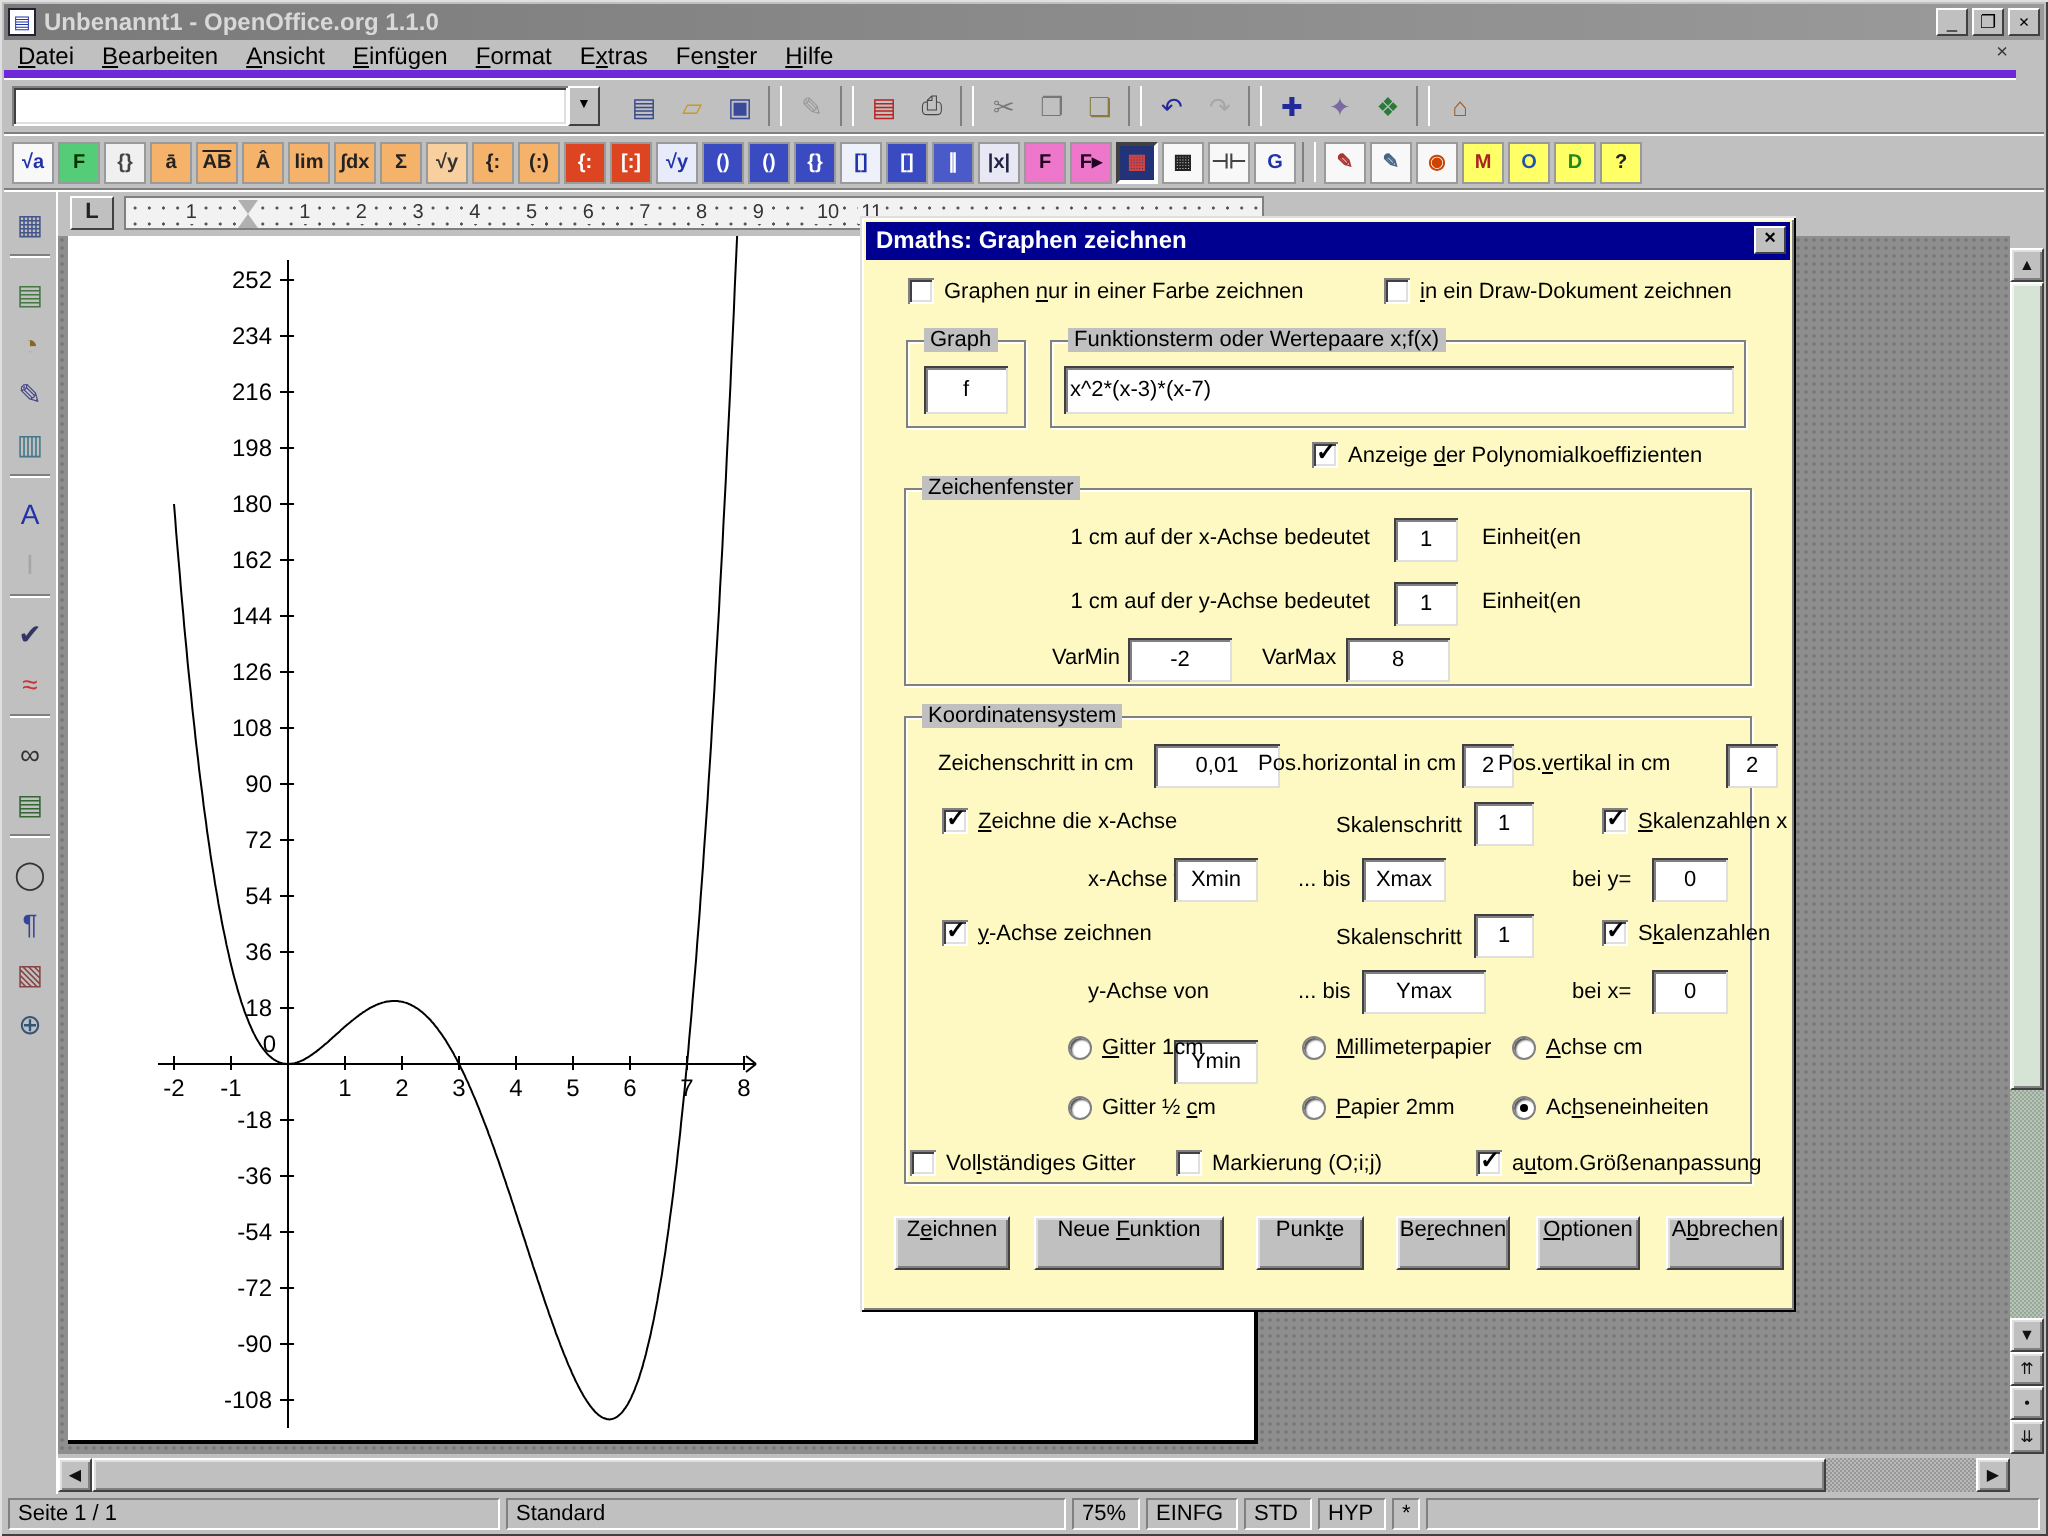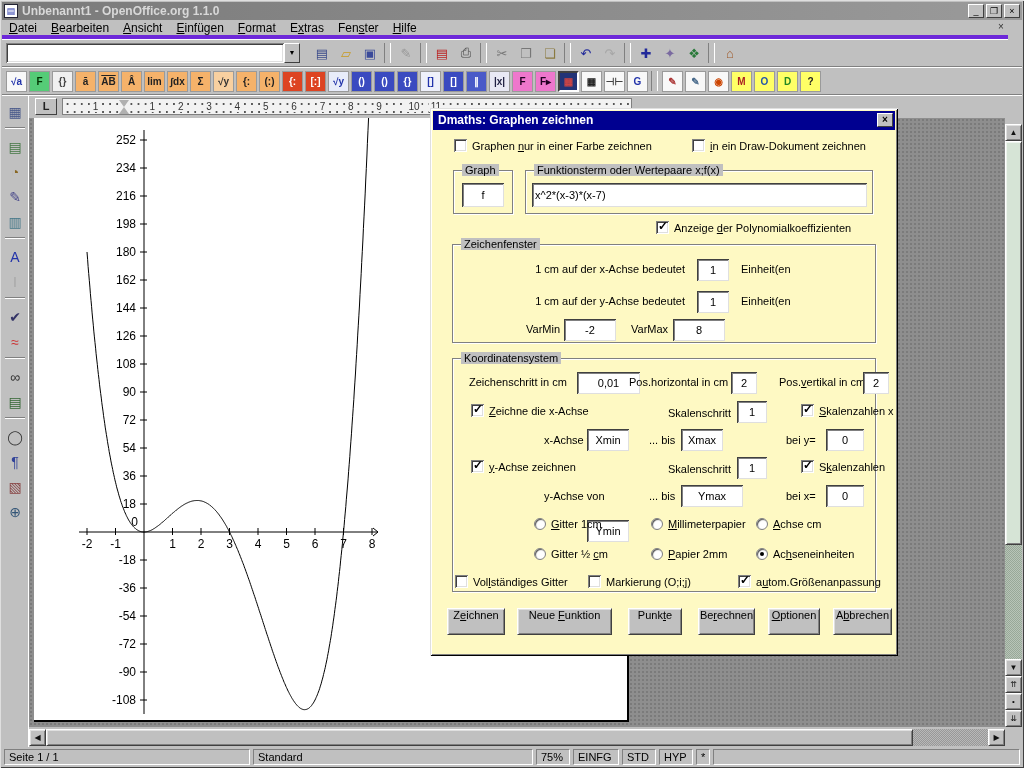--- a/index.html
+++ b/index.html
@@ -511,21 +511,21 @@
       <span class="lbl" style="left:178px;top:78px">VarMax</span>
       <input class="inp" style="left: 220px; top: 74px; width: 52px; height: 22px;" value="8">
     </div>
 
     <div class="grp" style="left:22px;top:250px;width:424px;height:234px">
       <span class="leg">Koordinatensystem</span>
       <span class="lbl" style="left:16px;top:17px">Zeichenschritt in cm</span>
       <input class="inp" style="left: 124px; top: 13px; width: 63px; height: 22px;" value="0,01">
       <span class="lbl" style="left:176px;top:17px">Pos.horizontal in cm</span>
       <input class="inp" style="left: 278px; top: 13px; width: 26px; height: 22px;" value="2">
-      <span class="lbl" style="left:326px;top:17px">Pos.<u>v</u>ertikal in cm</span>
+      <span class="lbl" style="left:296px;top:17px">Pos.<u>v</u>ertikal in cm</span>
       <input class="inp" style="left: 410px; top: 13px; width: 26px; height: 22px;" value="2">
 
       <span class="cb on" style="left:18px;top:45px">
         <span class="cbbox"></span>
           <span class="t"><u>Z</u>eichne die x-Achse</span>
         </span>
       <span class="lbl" style="left:211px;top:48px;width:67px;text-align:right">Skalenschritt</span>
       <input class="inp" style="left: 284px; top: 42px; width: 30px; height: 22px;" value="1">
       <span class="cb on" style="left:348px;top:45px">
         <span class="cbbox"></span>

